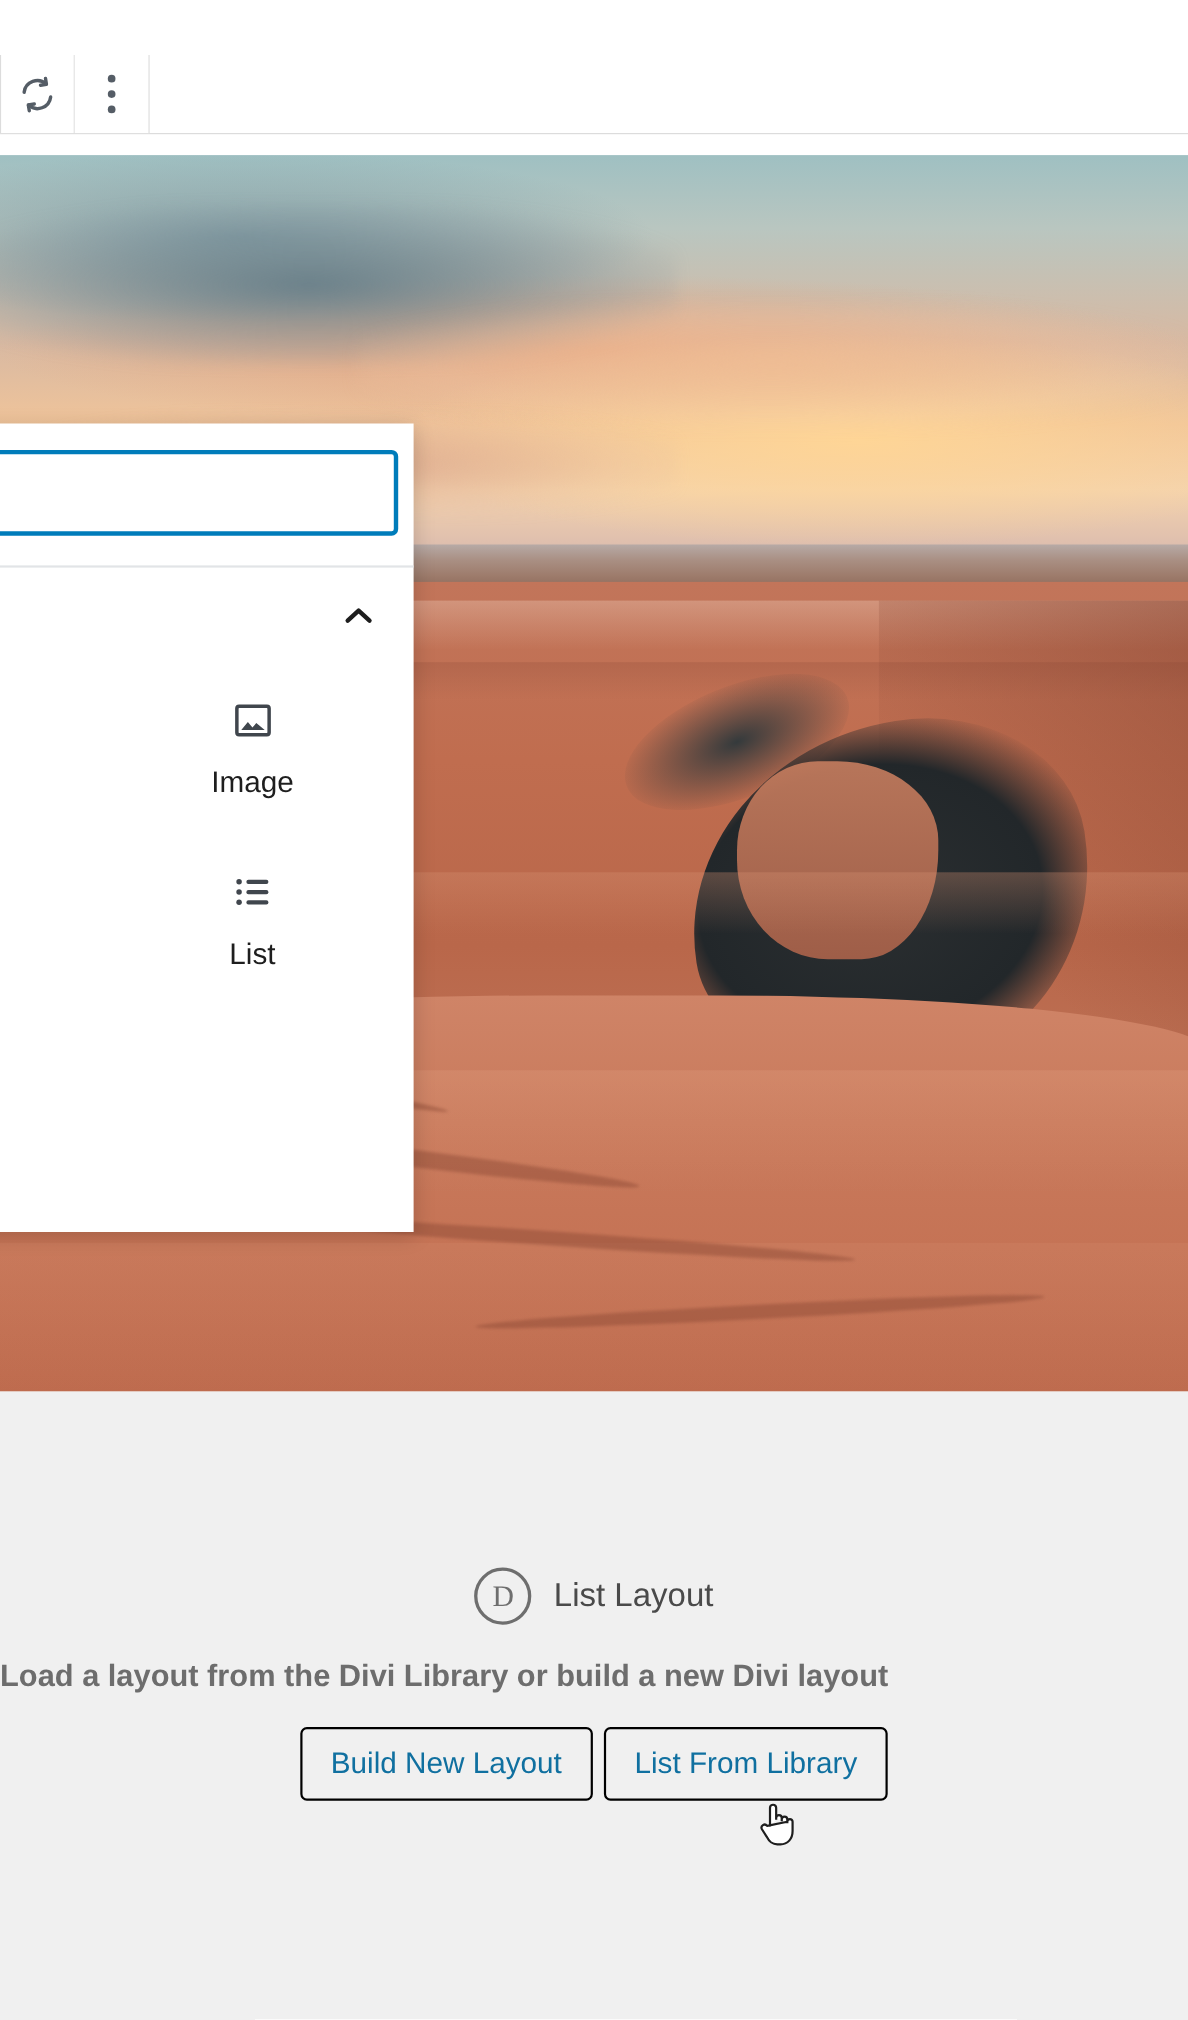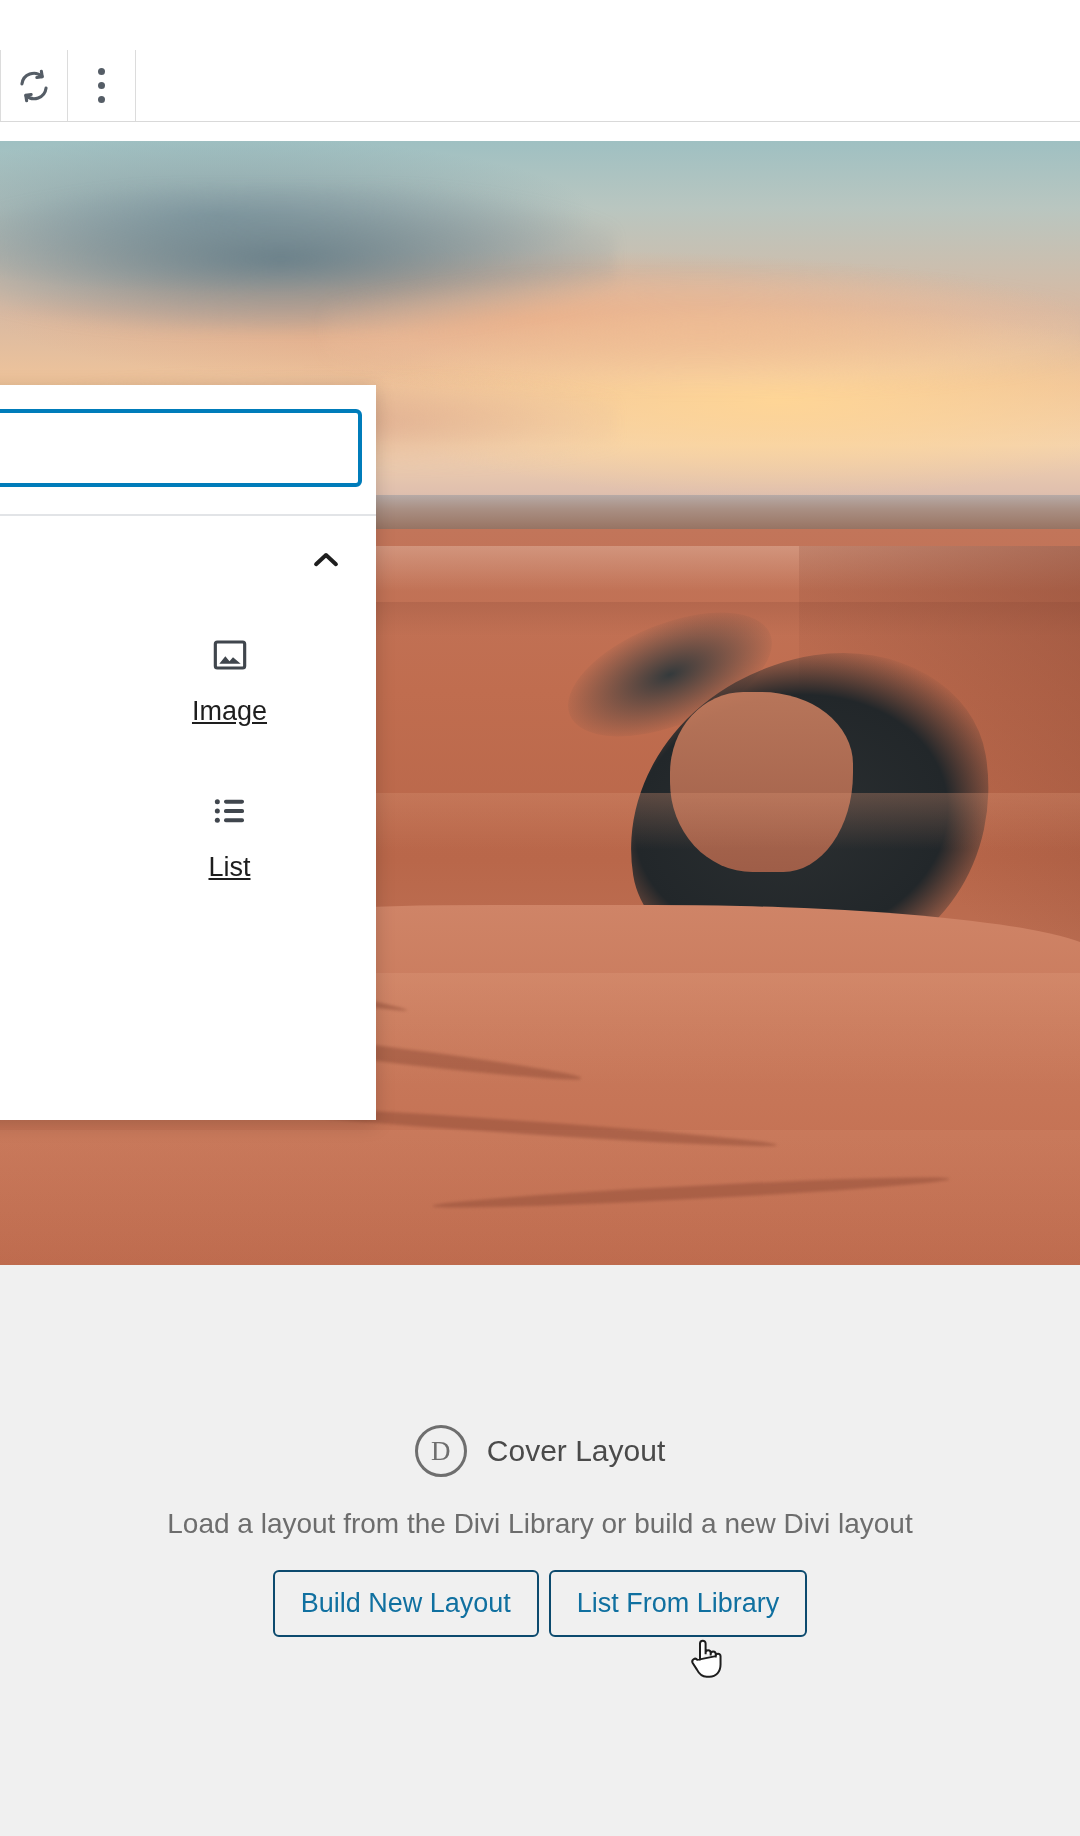--- a/index.html
+++ b/index.html
@@ -140,49 +140,49 @@
   }
   #block-grid{
     position:absolute;left:0;top:216px;width:586px;height:470px;
     display:grid;grid-template-columns:1fr 1fr;grid-template-rows:1fr 1fr 1fr;
   }
   .block-item{
     display:flex;flex-direction:column;align-items:center;justify-content:center;
     gap:22px;cursor:pointer;
   }
   .block-icon{width:42px;height:42px;display:flex;align-items:center;justify-content:center;color:#40464d;}
-  .block-label{font-size:27px;color:#1e1e1e;line-height:1;text-decoration:underline;}
+  .block-label{font-size:27px;color:#1e1e1e;line-height:1;}
 
   
   #divi-block{
     position:absolute;left:0;top:1265px;width:1080px;height:571px;
     background:#f0f0f0;
     box-sizing:border-box;
   }
   #divi-head{
     position:absolute;left:0;top:160px;width:1080px;
     display:flex;align-items:center;justify-content:center;gap:20px;
   }
   #divi-logo{
     width:46px;height:46px;border:3px solid #6e6e6e;border-radius:50%;
     display:flex;align-items:center;justify-content:center;
     font-size:27px;color:#6e6e6e;line-height:1;
     font-family:"Liberation Serif",serif;
   }
   #divi-title{font-size:30px;color:#4a4a4a;}
   #divi-desc{
-    position:absolute;left:0;top:243px;width:1080px;text-align:center;
-    font-size:28px;color:#6d6d6d;
+    position:absolute;left:0;top:243px;width:1080px;
+    font-size:28px;color:#6d6d6d;font-weight:bold;
   }
   #divi-actions{
     position:absolute;left:0;top:305px;width:1080px;
     display:flex;align-items:center;justify-content:center;gap:10px;
   }
   .divi-btn{
-    border:2px solid #0c4a6e;border-radius:6px;background:transparent;
+    border:2px solid #000000;border-radius:6px;background:transparent;
     color:#1070a0;font-size:27px;
     font-family:"Liberation Sans",sans-serif;
     padding:18px 26px;cursor:pointer;line-height:1;
   }
 
   
   #cursor{position:absolute;left:684px;top:1636px;width:44px;height:48px;pointer-events:none;}
 </style>
 </head>
 <body>
@@ -289,21 +289,21 @@
     </div>
 
 
   </div>
 </div>
 
 <div id="divi-block">
 
   <div id="divi-head">
     <span id="divi-logo">D</span>
-    <span id="divi-title">Cover Layout</span>
+    <span id="divi-title">List Layout</span>
   </div>
 
   <div id="divi-desc">Load a layout from the Divi Library or build a new Divi layout</div>
 
   <div id="divi-actions">
     <button class="divi-btn">Build New Layout</button>
     <button class="divi-btn">List From Library</button>
   </div>
 </div>
 

